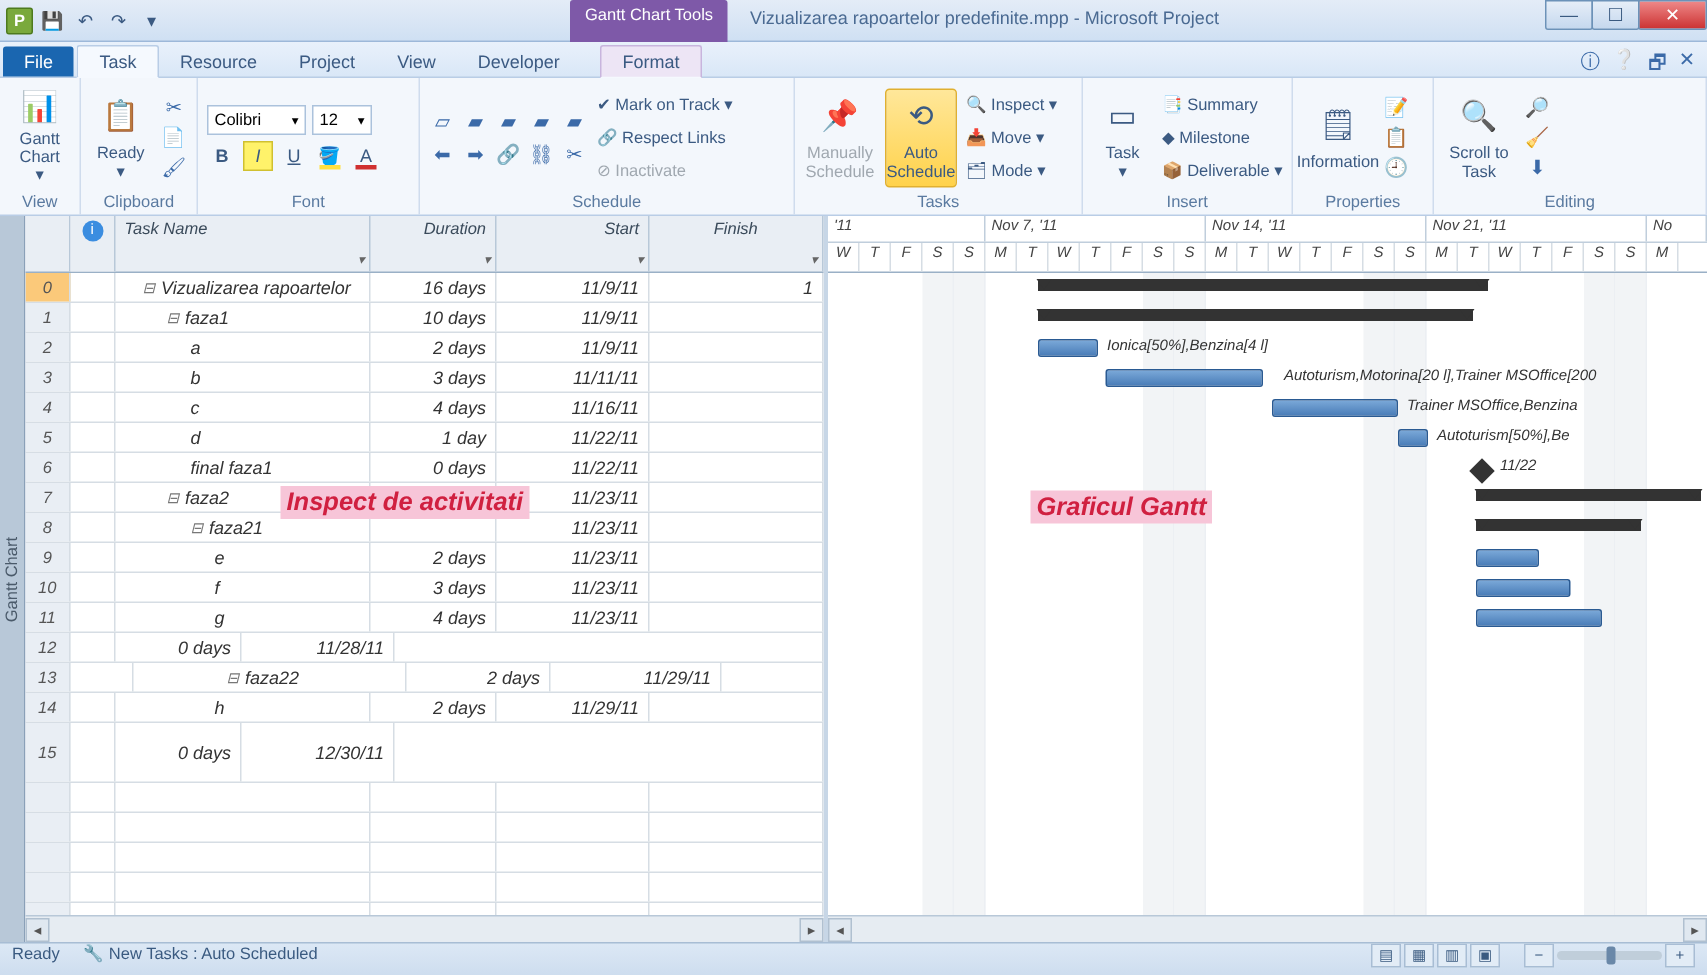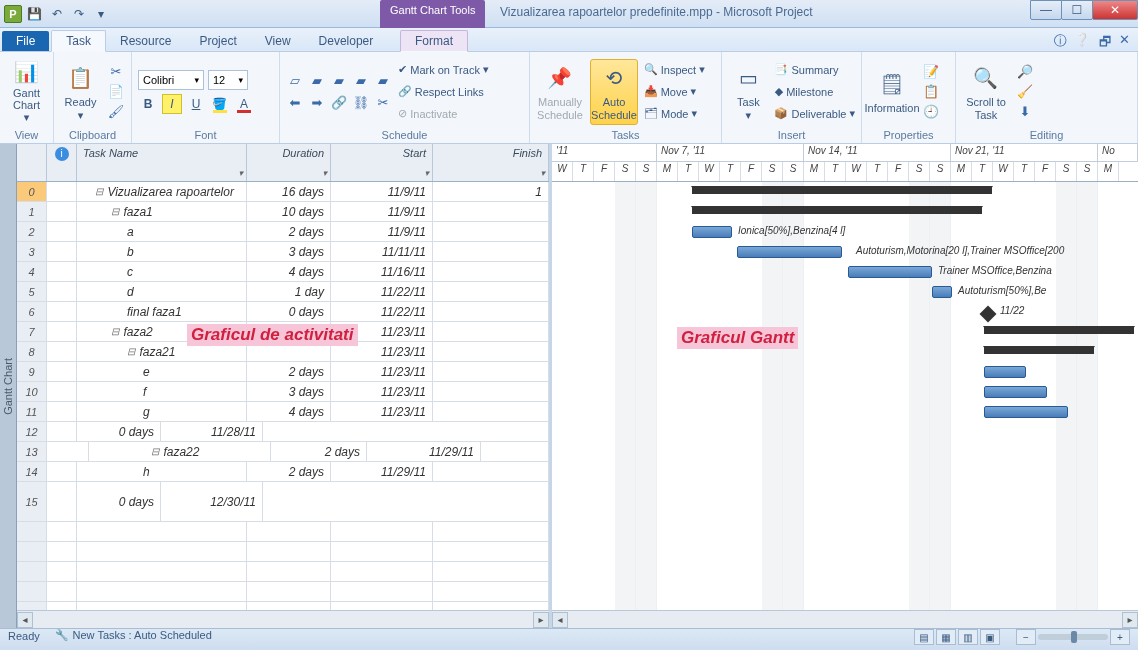--- a/index.html
+++ b/index.html
@@ -51,21 +51,21 @@
 .sidestrip span{writing-mode:vertical-rl;transform:rotate(180deg);font-size:11px;color:#4a5a6a;}
 
 .leftpane{width:535px;display:flex;flex-direction:column;border-right:3px solid #c7d6e6;background:#fff;}
 .rightpane{flex:1;display:flex;flex-direction:column;background:#fff;position:relative;overflow:hidden;}
 
 
 .tblhead{display:flex;height:38px;border-bottom:1px solid #9ab0c6;background:#e9eef4;font-size:11px;color:#3a4a5a;}
 .tblhead .hc{border-right:1px solid #b8c8d8;padding:3px 6px;display:flex;align-items:flex-start;position:relative;font-style:italic;}
 .tblhead .hc .dd{position:absolute;right:3px;bottom:3px;font-size:9px;color:#666;}
 .hc0{width:30px;}.hc1{width:30px;background:#e9eef4;display:flex;align-items:center;justify-content:center;}
-.hc2{width:170px;}.hc3{width:84px;justify-content:flex-end;}.hc4{width:102px;justify-content:flex-end;}.hc5{flex:1;justify-content:flex-end;}
+.hc2{width:170px;}.hc3{width:84px;justify-content:flex-end;}.hc4{width:102px;justify-content:flex-end;}.hc5{flex:1;justify-content:center;}
 
 .tblbody{flex:1;overflow:hidden;position:relative;}
 .trow{display:flex;height:20px;border-bottom:1px solid #d6dde4;font-size:12px;color:#333;}
 .trow .c{border-right:1px solid #d6dde4;padding:0 6px;display:flex;align-items:center;}
 .c0{width:30px;background:#e9eef4;justify-content:center;font-style:italic;color:#555;font-size:11px;}
 .c1{width:30px;}
 .c2{width:170px;font-style:italic;}
 .c3{width:84px;justify-content:flex-end;font-style:italic;}
 .c4{width:102px;justify-content:flex-end;font-style:italic;}
 .c5{flex:1;justify-content:flex-end;font-style:italic;}
@@ -307,21 +307,21 @@
       <div class="hc hc4">
           <span>Start</span>
           <span class="dd">▾</span>
         </div>
       <div class="hc hc5">
           <span>Finish</span>
           <span class="dd">▾</span>
         </div>
     </div>
     <div class="tblbody" id="tblbody">
-      <div class="annot" style="left:170px;top:142px">Graficul de activitati</div>
+      <div class="annot" style="left:170px;top:142px">Inspect de activitati</div>
     <div class="trow r0" style="height: 20px;">
           <div class="c c0">0</div>
           <div class="c c1"></div>
           <div class="c c2 indent1"><span class="outline">⊟</span>Vizualizarea rapoartelor</div>
           <div class="c c3">16 days</div>
           <div class="c c4">11/9/11</div>
           <div class="c c5">1</div>
         </div>
         <div class="trow" style="height: 20px;">
           <div class="c c0">1</div>
@@ -522,21 +522,21 @@
           <div class="d">T</div>
           <div class="d">W</div>
           <div class="d">T</div>
           <div class="d">F</div>
           <div class="d">S</div>
           <div class="d">S</div>
           <div class="d">M</div>
         </div>
     </div>
     <div class="ganttbody" id="ganttbody">
-      <div class="annot" style="left:125px;top:145px">Graficul Gantt</div>
+      <div class="annot" style="left:135px;top:145px">Graficul Gantt</div>
     <div class="gridcol" style="left: 63px; width: 21px; background: rgb(242, 244, 246);"></div>
         <div class="gridcol" style="left: 84px; width: 21px; background: rgb(242, 244, 246);"></div>
         <div class="gridcol" style="left: 210px; width: 21px; background: rgb(242, 244, 246);"></div>
         <div class="gridcol" style="left: 231px; width: 21px; background: rgb(242, 244, 246);"></div>
         <div class="gridcol" style="left: 357px; width: 21px; background: rgb(242, 244, 246);"></div>
         <div class="gridcol" style="left: 378px; width: 21px; background: rgb(242, 244, 246);"></div>
         <div class="gridcol" style="left: 504px; width: 21px; background: rgb(242, 244, 246);"></div>
         <div class="gridcol" style="left: 525px; width: 21px; background: rgb(242, 244, 246);"></div>
         <div class="sumbar" style="top: 4px; left: 140px; width: 300px;"></div>
         <div class="sumbar" style="top: 24px; left: 140px; width: 290px;"></div>

